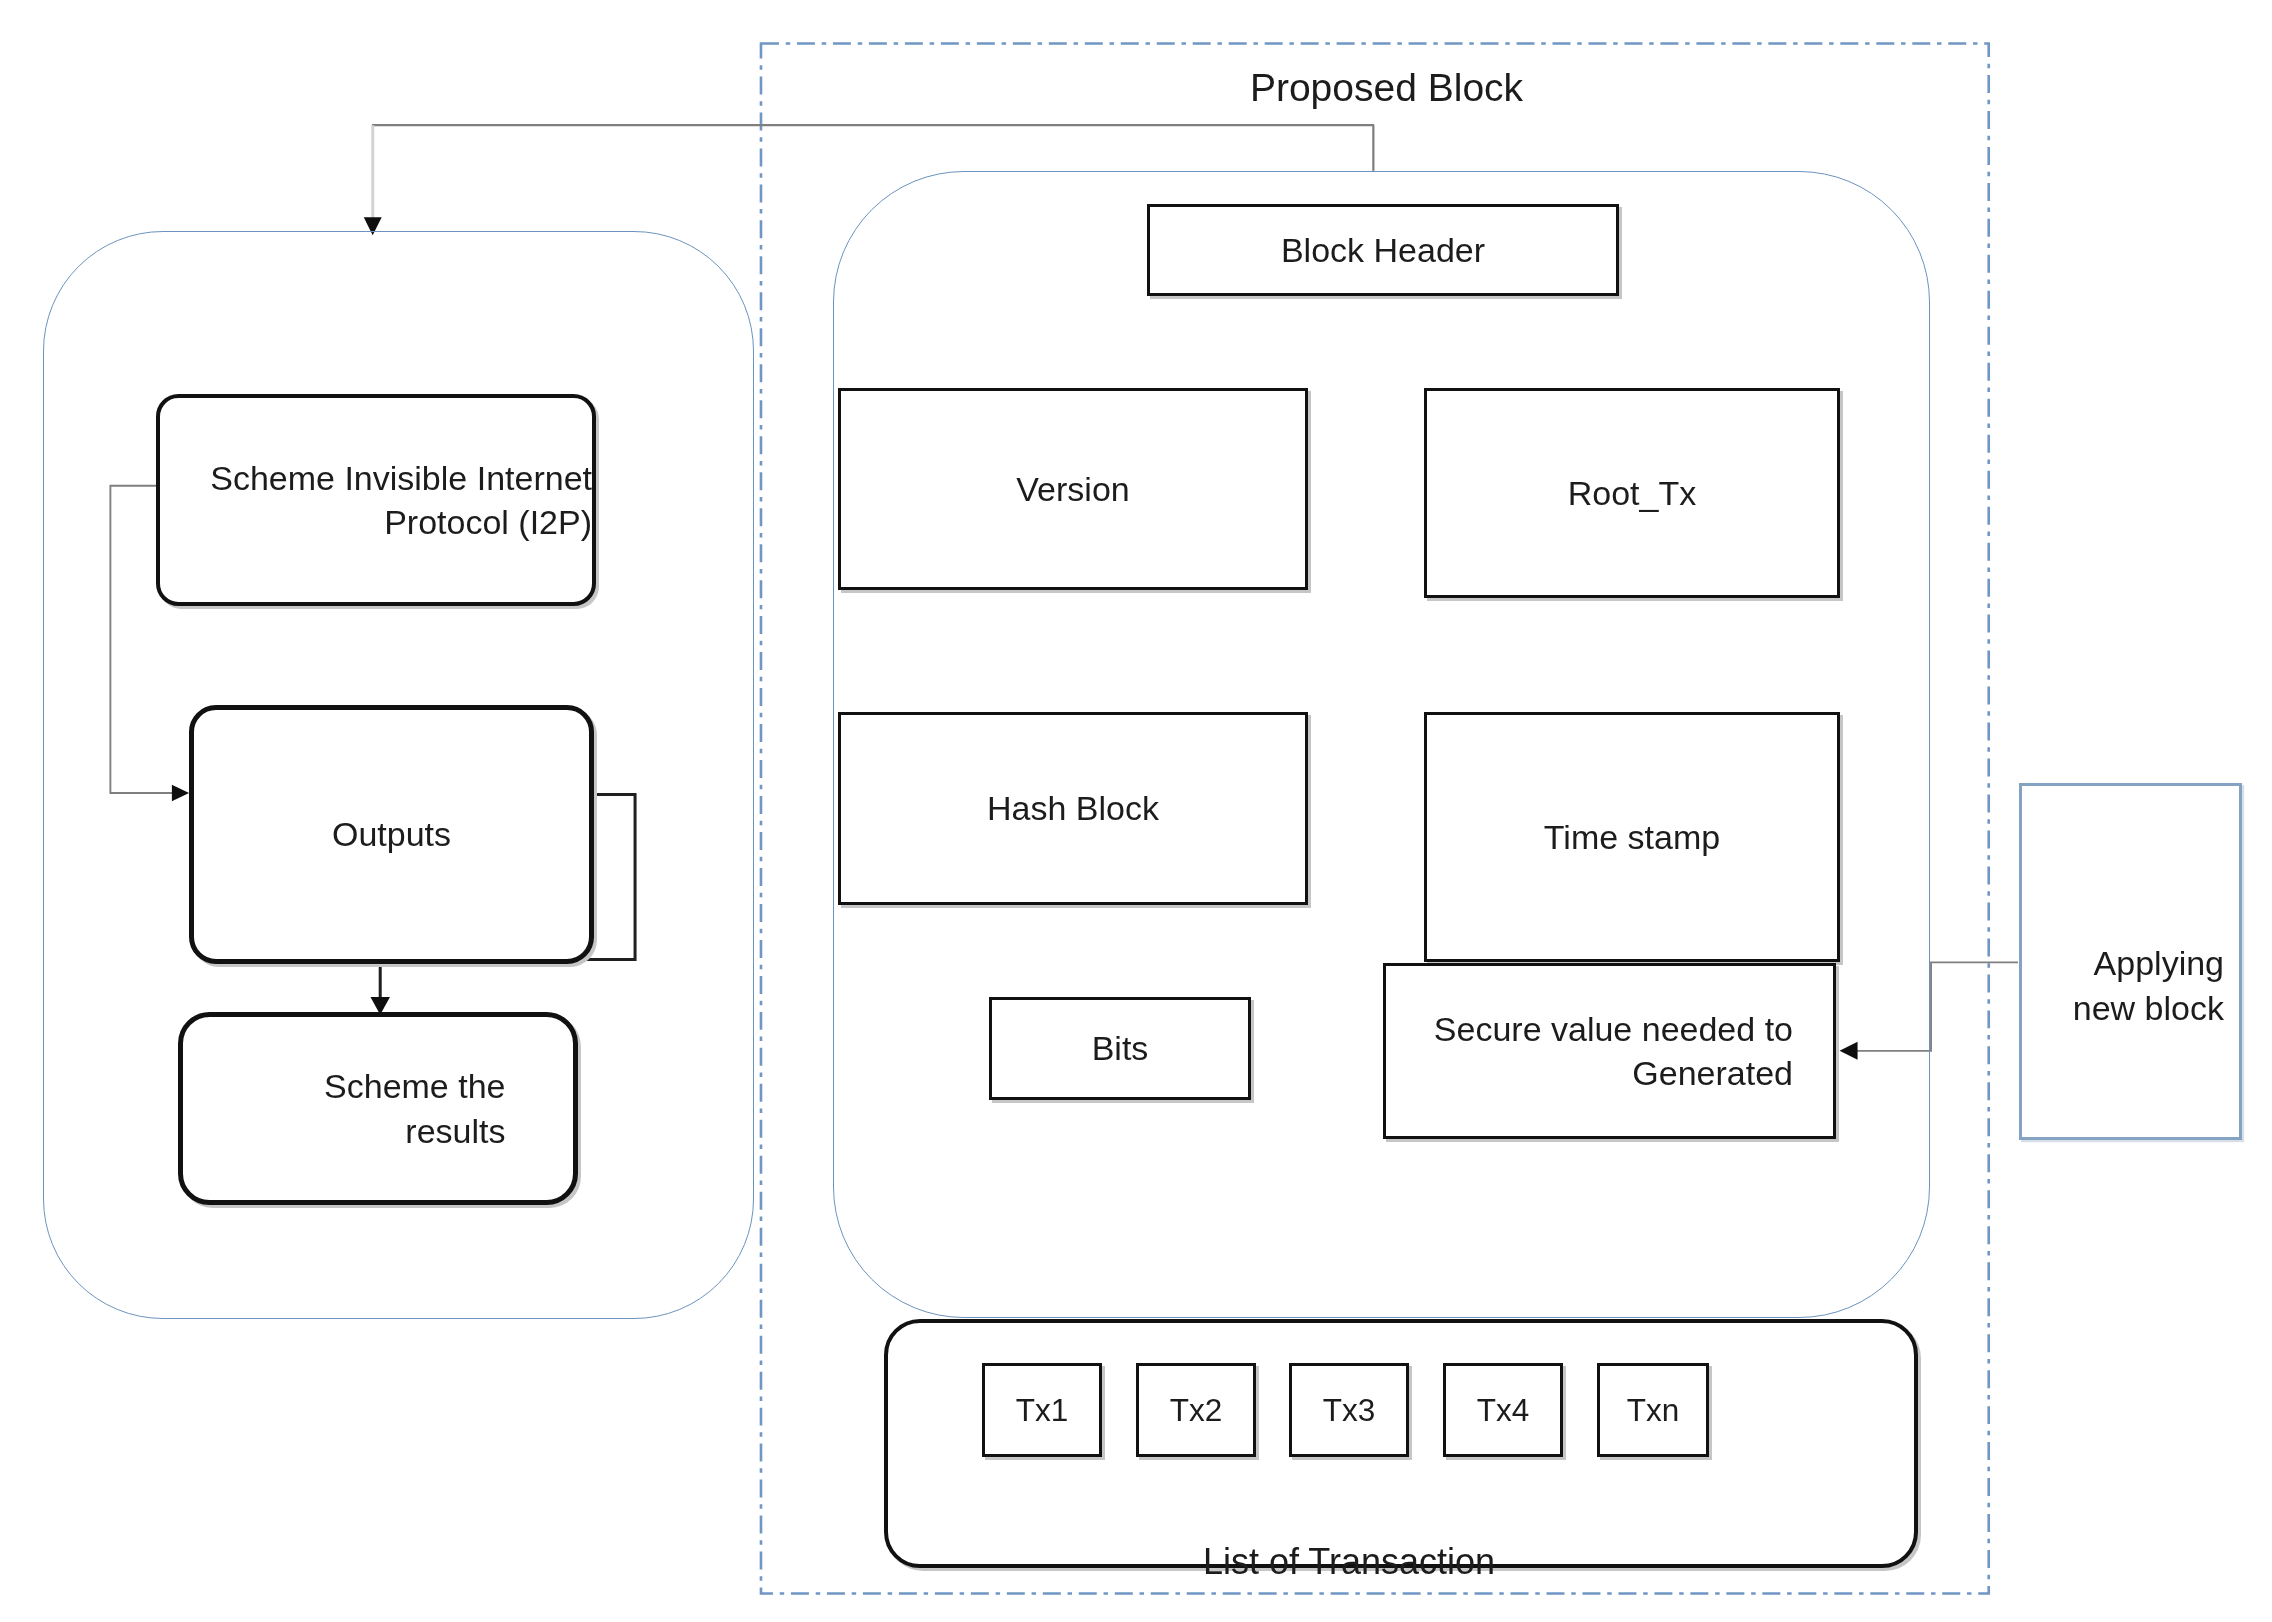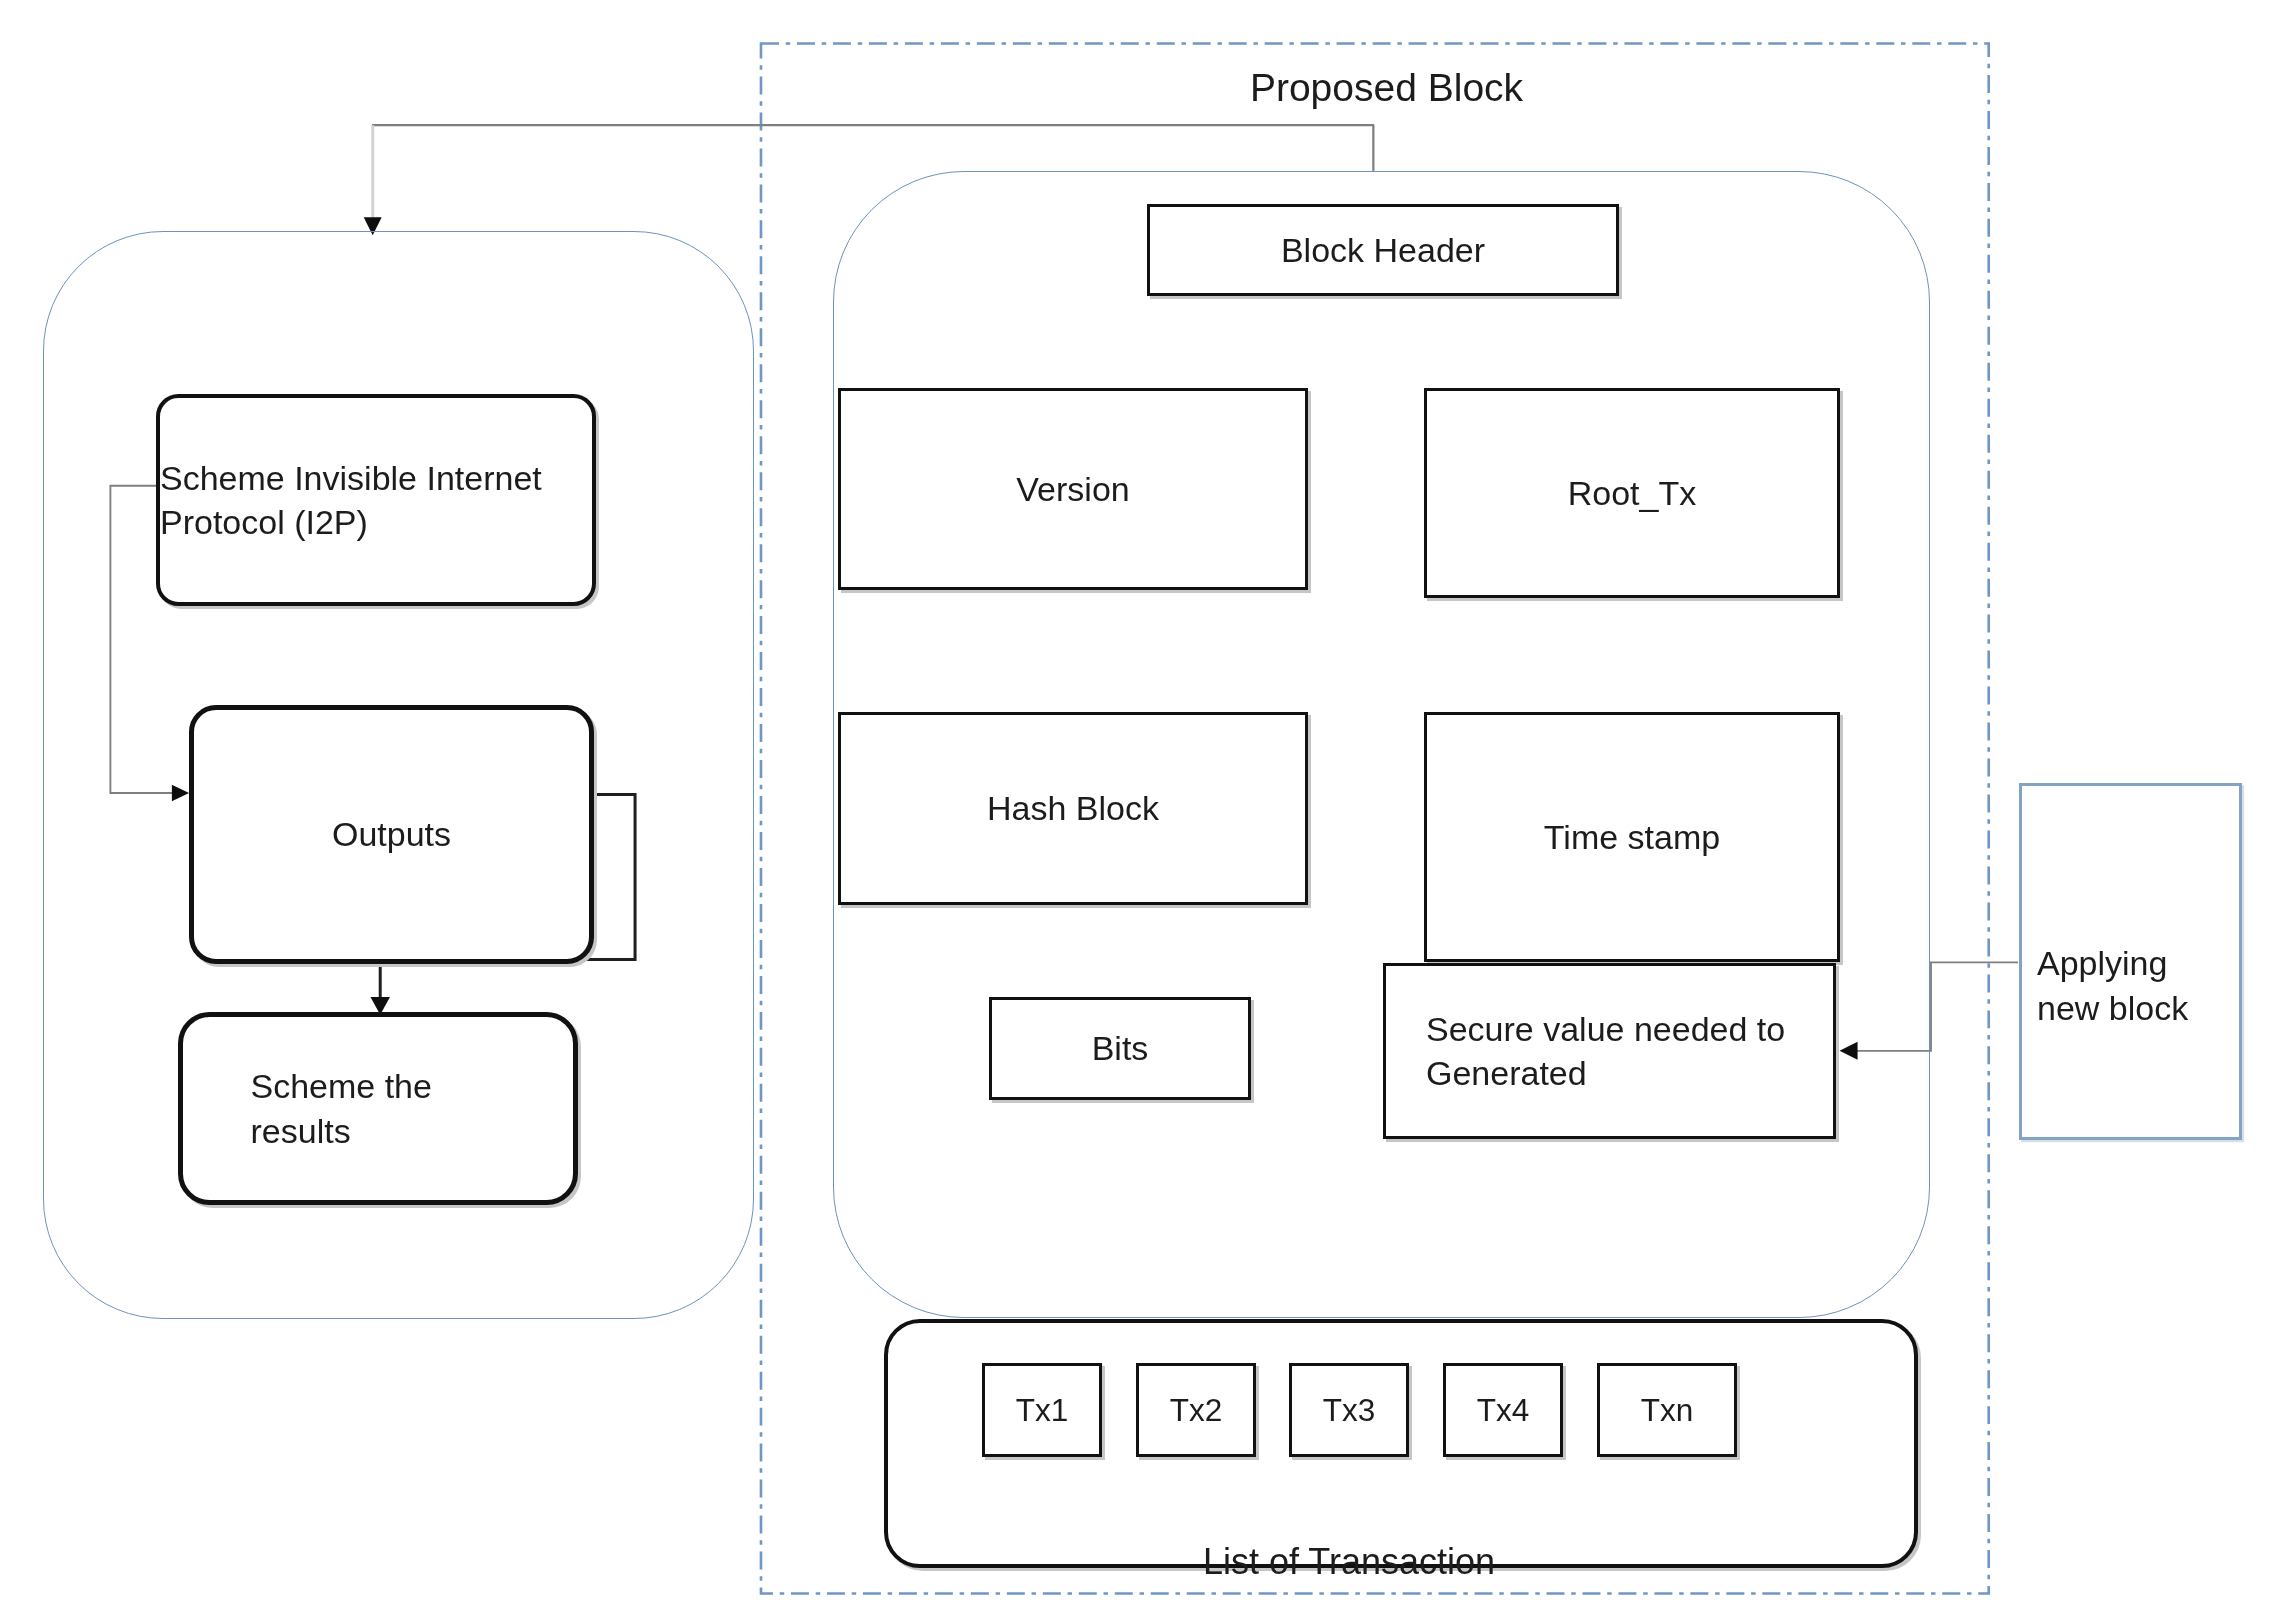--- a/index.html
+++ b/index.html
@@ -9,21 +9,21 @@
     --connector-gray:#7f7f7f;
     --side-box-border:#84a3c3;
     --text:#1c1c1c;
   }
   html,body{margin:0;padding:0;background:#ffffff;}
   #canvas{
     position:relative;width:2273px;height:1622px;background:#ffffff;overflow:hidden;
     font-family:"Liberation Sans", sans-serif;color:var(--text);
   }
   .abs{position:absolute;box-sizing:border-box;}
-  .center{display:flex;align-items:center;justify-content:center;text-align:left;}
+  .center{display:flex;align-items:center;justify-content:center;text-align:right;}
   .blue-container{
     border:2.2px solid var(--container-border);
     background:transparent;border-radius:127px;
   }
   .black-box{
     border:3.7px solid var(--box-border);
     background:#ffffff;
     box-shadow:3px 3px 0 #c6c6c6;
     font-size:34px;line-height:1.3;
   }
@@ -111,21 +111,21 @@
   </div>
   <div class="abs black-box tx center" style="left:1136px;top:1363px;width:120px;height:94px;">
     <span>Tx2</span>
   </div>
   <div class="abs black-box tx center" style="left:1289px;top:1363px;width:120px;height:94px;">
     <span>Tx3</span>
   </div>
   <div class="abs black-box tx center" style="left:1443px;top:1363px;width:120px;height:94px;">
     <span>Tx4</span>
   </div>
-  <div class="abs black-box tx center" style="left:1597px;top:1363px;width:140px;height:94px;">
+  <div class="abs black-box tx center" style="left:1597px;top:1363px;width:112px;height:94px;">
     <span>Txn</span>
   </div>
 
   <div class="abs label center" style="left:974px;top:1488px;width:750px;height:52px;font-size:36px;">List of Transaction</div>
 
   <div class="abs center" style="left:2019px;top:783px;width:223px;height:357px;border:3px solid var(--side-box-border);
               background:#ffffff;box-shadow:2.2px 2.2px 0 #d8dee6;">
     <span class="label" style="max-width:187px;">Applying new block</span>
   </div>
 

